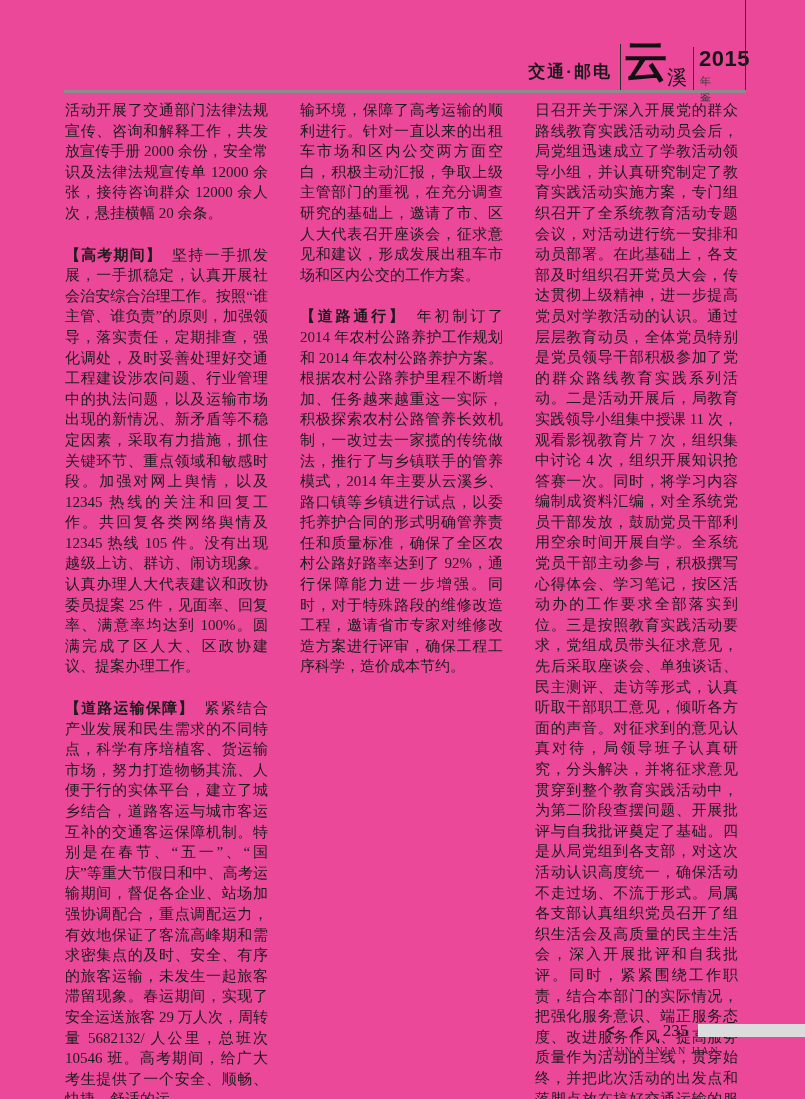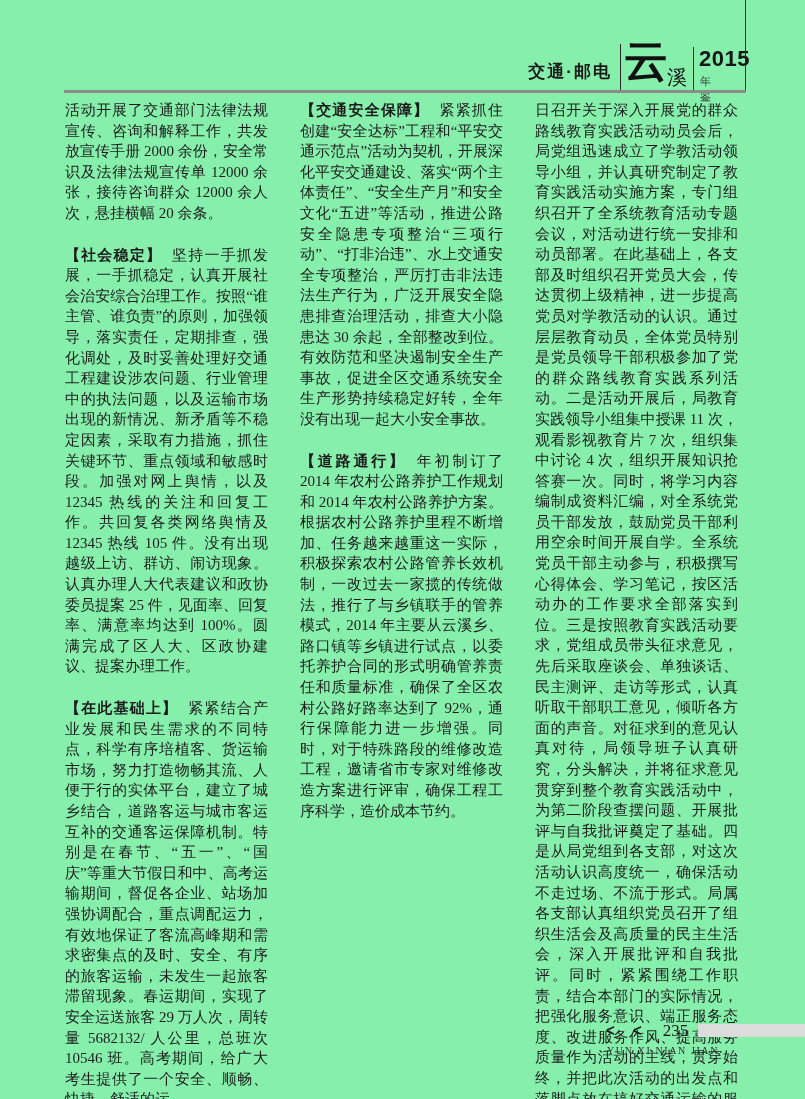--- a/index.html
+++ b/index.html
@@ -1,20 +1,20 @@
 <!DOCTYPE html>
 <html><head>
 <meta charset="utf-8">
 <style>
   html,body{margin:0;padding:0;}
   body{
     width:805px;height:1099px;background:#ffffff;position:relative;overflow:hidden;
     font-family:"Liberation Serif","DejaVu Serif",serif;color:#1b1b1b;
   }
-  .page{position:absolute;inset:0;background:#86efac;}
+  .page{position:absolute;inset:0;background:#ec4899;}
 
   
   .section-title{
     position:absolute;top:60px;right:193px;
     font-family:"Liberation Sans","DejaVu Sans",sans-serif;
     font-weight:bold;font-size:17px;letter-spacing:2px;color:#1a1a1a;
   }
   .vline{position:absolute;width:1px;background:#2b2b2b;}
   .vl-1{left:620px;top:44px;height:46px;}
   .vl-2{left:693px;top:47px;height:43px;}
@@ -73,26 +73,26 @@
   <div class="vline vl-2"></div>
   <div class="year">2015</div>
   <div class="year-label">年 鉴</div>
   <div class="vline vl-3"></div>
   <div class="header-rule"></div>
 
   <div class="columns">
 
     <div class="col">
       <p><span>活动开展了交通部门法律法规宣传、咨询和解释工作，共发放宣传手册 2000 余份，安全常识及法律法规宣传单 12000 余张，接待咨询群众 12000 余人次，悬挂横幅 20 余条。</span></p>
-      <p><span class="entry-heading">【社会稳定】</span><span>坚持一手抓发展，一手抓稳定，认真开展社会治安综合治理工作。按照“谁主管、谁负责”的原则，加强领导，落实责任，定期排查，强化调处，及时妥善处理好交通工程建设涉农问题、行业管理中的执法问题，以及运输市场出现的新情况、新矛盾等不稳定因素，采取有力措施，抓住关键环节、重点领域和敏感时段。加强对网上舆情，以及 12345 热线的关注和回复工作。共回复各类网络舆情及 12345 热线 105 件。没有出现越级上访、群访、闹访现象。认真办理人大代表建议和政协委员提案 25 件，见面率、回复率、满意率均达到 100%。圆满完成了区人大、区政协建议、提案办理工作。</span></p>
-      <p><span class="entry-heading">【在此基础上】</span><span>紧紧结合产业发展和民生需求的不同特点，科学有序培植客、货运输市场，努力打造物畅其流、人便于行的实体平台，建立了城乡结合，道路客运与城市客运互补的交通客运保障机制。特别是在春节、“五一”、“国庆”等重大节假日和中、高考运输期间，督促各企业、站场加强协调配合，重点调配运力，有效地保证了客流高峰期和需求密集点的及时、安全、有序的旅客运输，未发生一起旅客滞留现象。春运期间，实现了安全运送旅客 29 万人次，周转量 5682132/ 人公里，总班次 10546 班。高考期间，给广大考生提供了一个安全、顺畅、快捷、舒适的运</span></p>
+      <p><span class="entry-heading">【高考期间】</span><span>坚持一手抓发展，一手抓稳定，认真开展社会治安综合治理工作。按照“谁主管、谁负责”的原则，加强领导，落实责任，定期排查，强化调处，及时妥善处理好交通工程建设涉农问题、行业管理中的执法问题，以及运输市场出现的新情况、新矛盾等不稳定因素，采取有力措施，抓住关键环节、重点领域和敏感时段。加强对网上舆情，以及 12345 热线的关注和回复工作。共回复各类网络舆情及 12345 热线 105 件。没有出现越级上访、群访、闹访现象。认真办理人大代表建议和政协委员提案 25 件，见面率、回复率、满意率均达到 100%。圆满完成了区人大、区政协建议、提案办理工作。</span></p>
+      <p><span class="entry-heading">【道路运输保障】</span><span>紧紧结合产业发展和民生需求的不同特点，科学有序培植客、货运输市场，努力打造物畅其流、人便于行的实体平台，建立了城乡结合，道路客运与城市客运互补的交通客运保障机制。特别是在春节、“五一”、“国庆”等重大节假日和中、高考运输期间，督促各企业、站场加强协调配合，重点调配运力，有效地保证了客流高峰期和需求密集点的及时、安全、有序的旅客运输，未发生一起旅客滞留现象。春运期间，实现了安全运送旅客 29 万人次，周转量 5682132/ 人公里，总班次 10546 班。高考期间，给广大考生提供了一个安全、顺畅、快捷、舒适的运</span></p>
     </div>
 
     <div class="col">
-      <p><span class="entry-heading">【交通安全保障】</span><span>紧紧抓住创建“安全达标”工程和“平安交通示范点”活动为契机，开展深化平安交通建设、落实“两个主体责任”、“安全生产月”和安全文化“五进”等活动，推进公路安全隐患专项整治“三项行动”、“打非治违”、水上交通安全专项整治，严厉打击非法违法生产行为，广泛开展安全隐患排查治理活动，排查大小隐患达 30 余起，全部整改到位。有效防范和坚决遏制安全生产事故，促进全区交通系统安全生产形势持续稳定好转，全年没有出现一起大小安全事故。</span></p>
+      <p><span>输环境，保障了高考运输的顺利进行。针对一直以来的出租车市场和区内公交两方面空白，积极主动汇报，争取上级主管部门的重视，在充分调查研究的基础上，邀请了市、区人大代表召开座谈会，征求意见和建议，形成发展出租车市场和区内公交的工作方案。</span></p>
       <p><span class="entry-heading">【道路通行】</span><span>年初制订了 2014 年农村公路养护工作规划和 2014 年农村公路养护方案。根据农村公路养护里程不断增加、任务越来越重这一实际，积极探索农村公路管养长效机制，一改过去一家揽的传统做法，推行了与乡镇联手的管养模式，2014 年主要从云溪乡、路口镇等乡镇进行试点，以委托养护合同的形式明确管养责任和质量标准，确保了全区农村公路好路率达到了 92%，通行保障能力进一步增强。同时，对于特殊路段的维修改造工程，邀请省市专家对维修改造方案进行评审，确保工程工序科学，造价成本节约。</span></p>
     </div>
 
     <div class="col">
       <p><span>日召开关于深入开展党的群众路线教育实践活动动员会后，局党组迅速成立了学教活动领导小组，并认真研究制定了教育实践活动实施方案，专门组织召开了全系统教育活动专题会议，对活动进行统一安排和动员部署。在此基础上，各支部及时组织召开党员大会，传达贯彻上级精神，进一步提高党员对学教活动的认识。通过层层教育动员，全体党员特别是党员领导干部积极参加了党的群众路线教育实践系列活动。二是活动开展后，局教育实践领导小组集中授课 11 次，观看影视教育片 7 次，组织集中讨论 4 次，组织开展知识抢答赛一次。同时，将学习内容编制成资料汇编，对全系统党员干部发放，鼓励党员干部利用空余时间开展自学。全系统党员干部主动参与，积极撰写心得体会、学习笔记，按区活动办的工作要求全部落实到位。三是按照教育实践活动要求，党组成员带头征求意见，先后采取座谈会、单独谈话、民主测评、走访等形式，认真听取干部职工意见，倾听各方面的声音。对征求到的意见认真对待，局领导班子认真研究，分头解决，并将征求意见贯穿到整个教育实践活动中，为第二阶段查摆问题、开展批评与自我批评奠定了基础。四是从局党组到各支部，对这次活动认识高度统一，确保活动不走过场、不流于形式。局属各支部认真组织党员召开了组织生活会及高质量的民主生活会，深入开展批评和自我批评。同时，紧紧围绕工作职责，结合本部门的实际情况，把强化服务意识、端正服务态度、改进服务作风、提高服务质量作为活动的主线，贯穿始终，并把此次活动的出发点和落脚点放在搞好交通运输的服务保障上。</span><span class="signature">（方志　李鑫）</span></p>
     </div>
 
   </div>
 
   <div class="footer">

